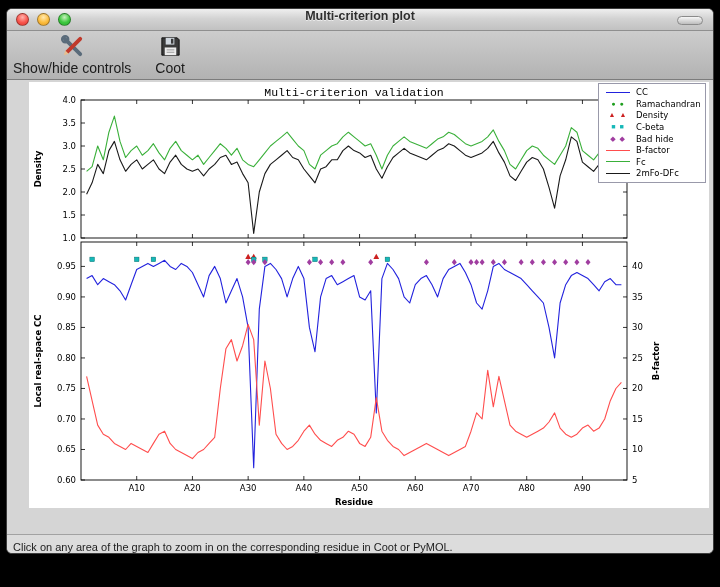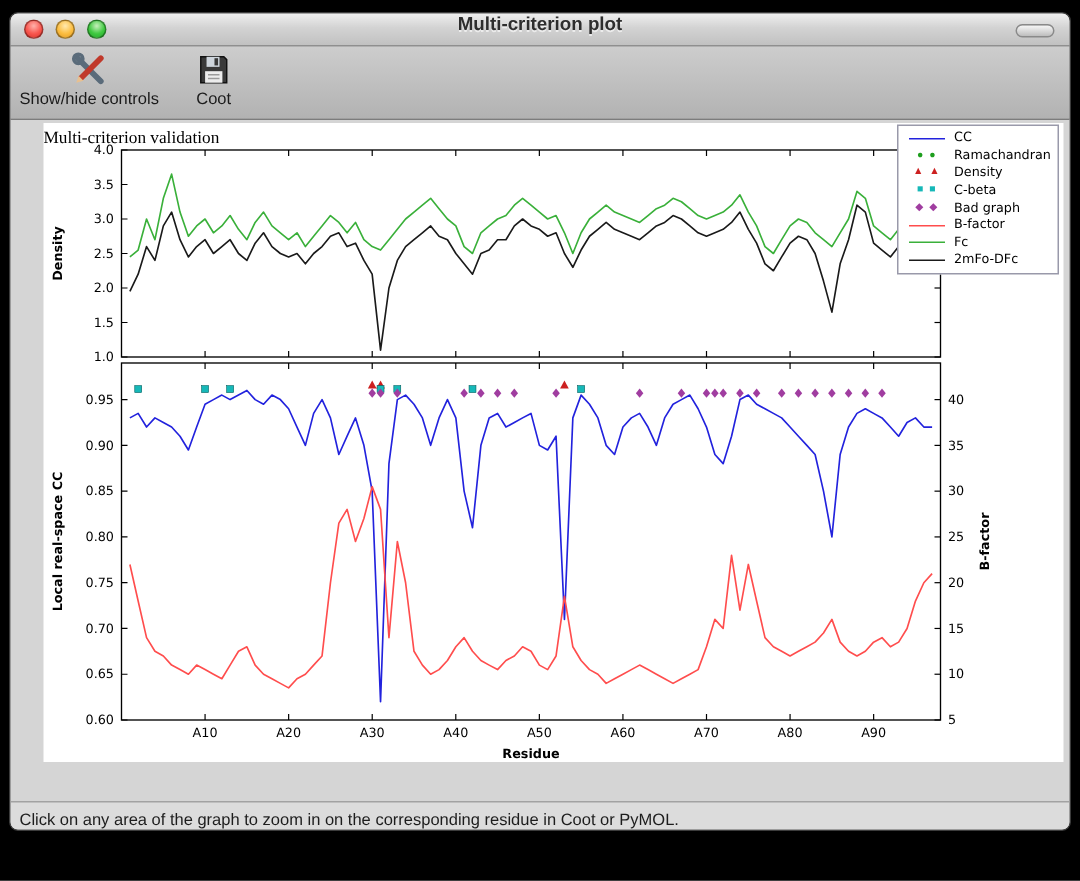--- a/index.html
+++ b/index.html
@@ -16,26 +16,26 @@
   .tl.yellow{background:radial-gradient(circle at 50% 30%,#ffe9b0,#fcbd3f 55%,#df9b26)}
   .tl.green{background:radial-gradient(circle at 50% 30%,#c8f0bd,#3ec93f 55%,#27a82e)}
   .title{font-size:12.5px;font-weight:bold;color:#2e2e2e;text-shadow:0 1px 0 rgba(255,255,255,.6)}
   .lozenge{position:absolute;right:10px;top:7px;width:26px;height:9px;border-radius:5px;
     background:linear-gradient(#f7f7f7,#bdbdbd);border:1px solid #8a8a8a}
   
   .toolbar{height:49px;flex:none;background:linear-gradient(#cdcdcd,#b2b2b2);
     border-bottom:1px solid #7c7c7c;display:flex;align-items:flex-start;padding:3px 0 0 6px;gap:24px}
   .toolbtn{display:flex;flex-direction:column;align-items:center;gap:1px;cursor:default}
   .toolbtn .ticon{width:25px;height:25px}
-  .toolbtn .tlabel{font-size:11px;color:#1b1b1b}
+  .toolbtn .tlabel{font-size:14px;color:#1b1b1b}
   
   .content{flex:1;background:#d5d5d5;position:relative}
   .figure{position:absolute;left:22px;top:2px;width:680px;height:426px;background:#fff}
-  .fig-title{position:absolute;top:4px;left:0;width:650px;text-align:left;
-    font-family:Liberation Serif, serif;font-size:11.5px;color:#000}
+  .fig-title{position:absolute;top:4px;left:0;width:650px;text-align:center;
+    font-family:Liberation Mono, monospace;font-size:11.5px;color:#000}
   #plot-svg{position:absolute;left:0;top:0}
   #plot-svg text{font-family:"DejaVu Sans",sans-serif}
   .legend{position:absolute;top:1px;right:3px;width:108px;background:#fff;border:1px solid #99a;
     padding:3px 4px;display:flex;flex-direction:column;gap:1px;z-index:2}
   .lg-row{display:flex;align-items:center;height:10.6px}
   .lg-sw{width:30px;flex:none;display:flex;align-items:center;justify-content:center;letter-spacing:1px;line-height:8px}
   .lg-line{display:inline-block;width:24px;border-top:1.6px solid #000}
   .lg-lb{font-family:"DejaVu Sans",sans-serif;font-size:8.5px;color:#000;margin-left:3px;white-space:nowrap}
   
   .controls{height:26px;flex:none;background:linear-gradient(#e4e4e4,#cfcfcf);
@@ -253,21 +253,21 @@
           <div class="lg-row">
             <span class="lg-sw" style="color: rgb(204, 32, 32); font-size: 7px;">▲ ▲</span>
             <span class="lg-lb">Density</span>
           </div>
           <div class="lg-row">
             <span class="lg-sw" style="color: rgb(22, 184, 184); font-size: 7px;">■ ■</span>
             <span class="lg-lb">C-beta</span>
           </div>
           <div class="lg-row">
             <span class="lg-sw" style="color: rgb(160, 61, 160); font-size: 7px;">◆ ◆</span>
-            <span class="lg-lb">Bad graph</span>
+            <span class="lg-lb">Bad hide</span>
           </div>
           <div class="lg-row">
             <span class="lg-sw">
               <span class="lg-line" style="border-top-color: rgb(255, 77, 77);"></span>
             </span>
             <span class="lg-lb">B-factor</span>
           </div>
           <div class="lg-row">
             <span class="lg-sw">
               <span class="lg-line" style="border-top-color: rgb(58, 176, 58);"></span>

